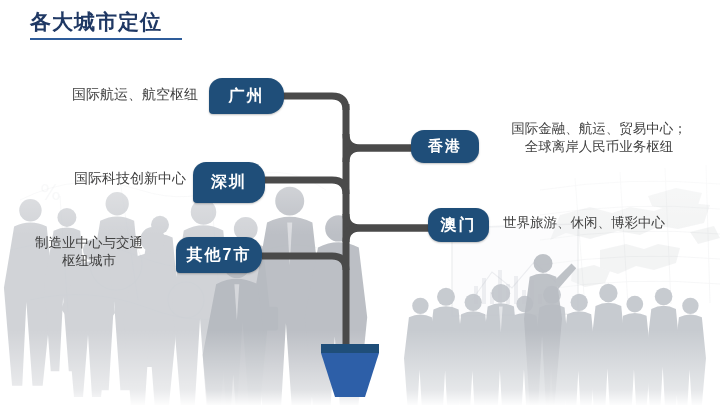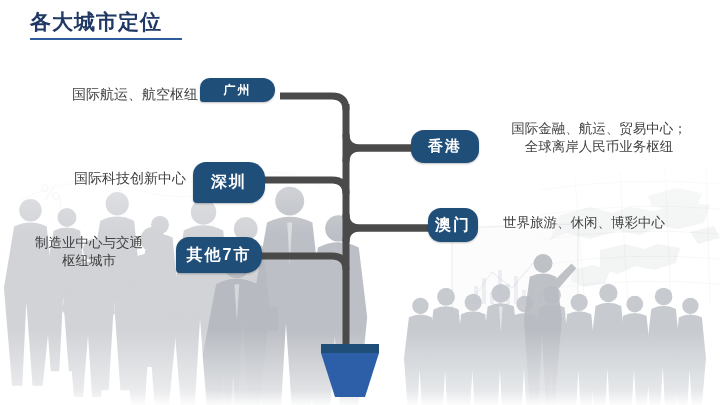--- a/index.html
+++ b/index.html
@@ -282,29 +282,29 @@
   <svg class="funnel-body" style="left:321px;top:353px;" width="58" height="44" viewBox="0 0 58 44" xmlns="http://www.w3.org/2000/svg">
     <polygon points="0,0 58,0 44,44 14,44" fill="#2D5FA8"></polygon>
   </svg>
 
   <div class="title-wrap">
     <div class="title-text">各大城市定位</div>
     <div class="title-rule"></div>
   </div>
 
   <div class="desc r" style="left:24px;top:86px;width:174px;font-size:14px;">国际航运、航空枢纽</div>
-  <div class="badge left" style="left:200px;top:78px;width:75px;height:24px;font-size:12px;border-radius:13px 16px 16px 4px;">广州</div>
+  <div class="badge left" style="left:209px;top:78px;width:75px;height:36px;font-size:16px;border-radius:13px 16px 16px 4px;">广州</div>
 
   <div class="desc r" style="left:24px;top:170px;width:162px;font-size:14px;">国际科技创新中心</div>
   <div class="badge left" style="left:193px;top:162px;width:72px;height:41px;font-size:16px;border-radius:13px 16px 16px 4px;">深圳</div>
 
   <div class="desc c" style="left:6px;top:234px;width:166px;font-size:13.5px;line-height:18px;">制造业中心与交通
 枢纽城市</div>
   <div class="badge left" style="left:176px;top:237px;width:86px;height:36px;font-size:16px;border-radius:13px 16px 16px 4px;">其他7市</div>
 
   <div class="badge right" style="left:411px;top:130px;width:68px;height:33px;font-size:15px;border-radius:13px 13px 13px 13px;">香港</div>
   <div class="desc c" style="left:481px;top:120px;width:236px;font-size:13.5px;line-height:18px;">国际金融、航运、贸易中心；
 全球离岸人民币业务枢纽</div>
 
-  <div class="badge right" style="left:428px;top:208px;width:50px;height:34px;font-size:16px;border-radius:13px 13px 13px 13px;">澳门</div>
+  <div class="badge right" style="left:428px;top:208px;width:61px;height:34px;font-size:16px;border-radius:13px 13px 13px 13px;">澳门</div>
   <div class="desc l" style="left:503px;top:214px;width:216px;font-size:13.5px;">世界旅游、休闲、博彩中心</div>
 
 </div>
 
 </body></html>

